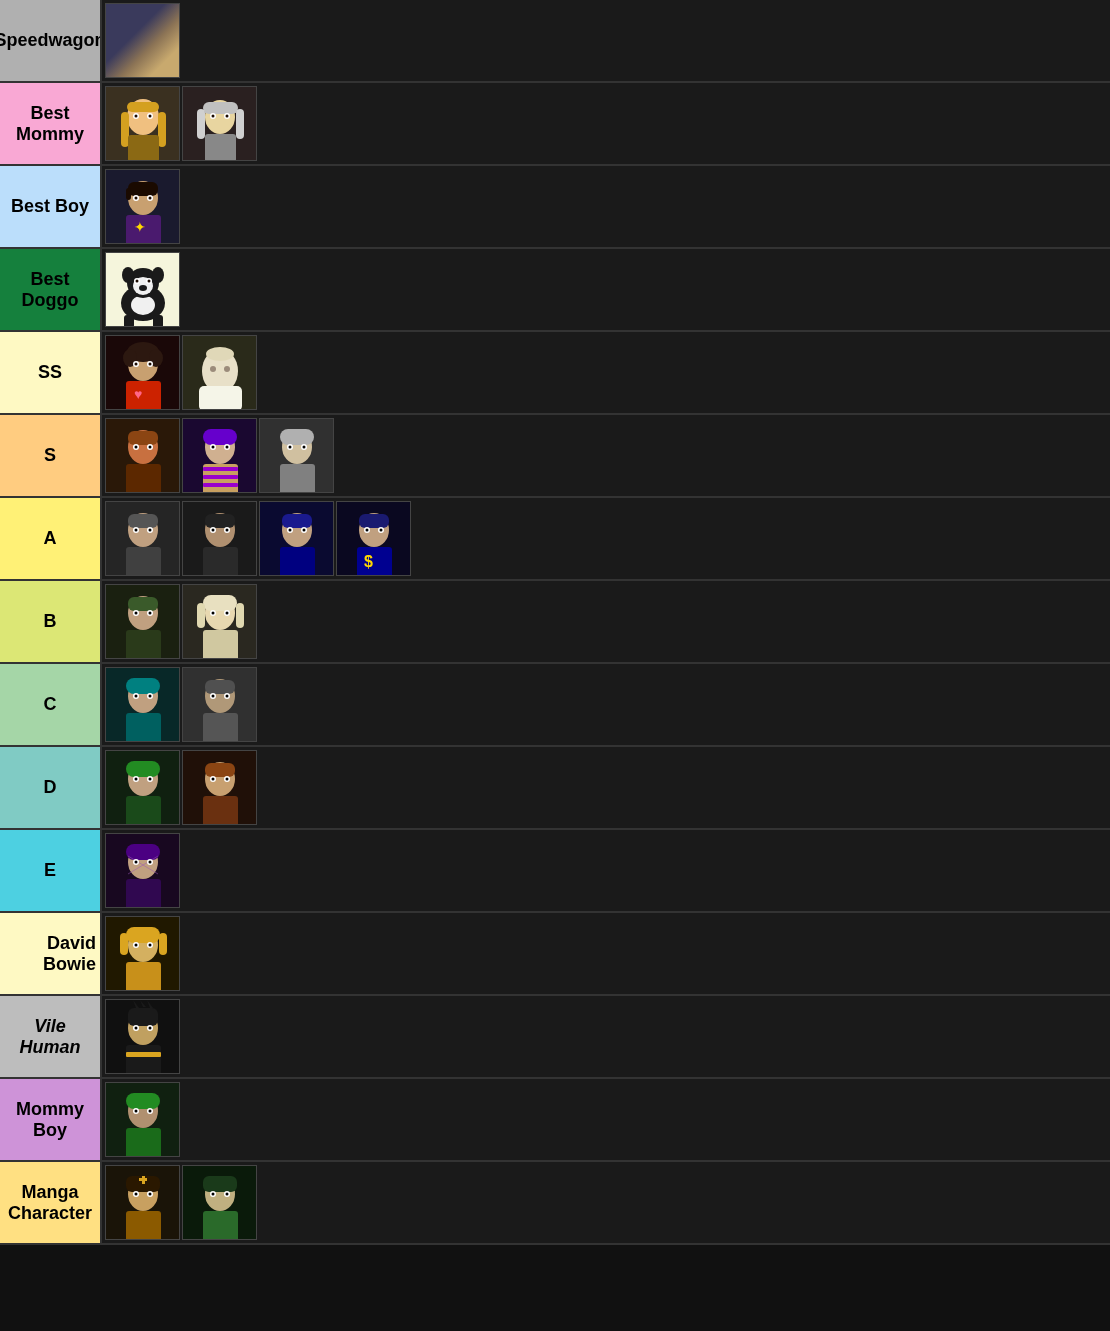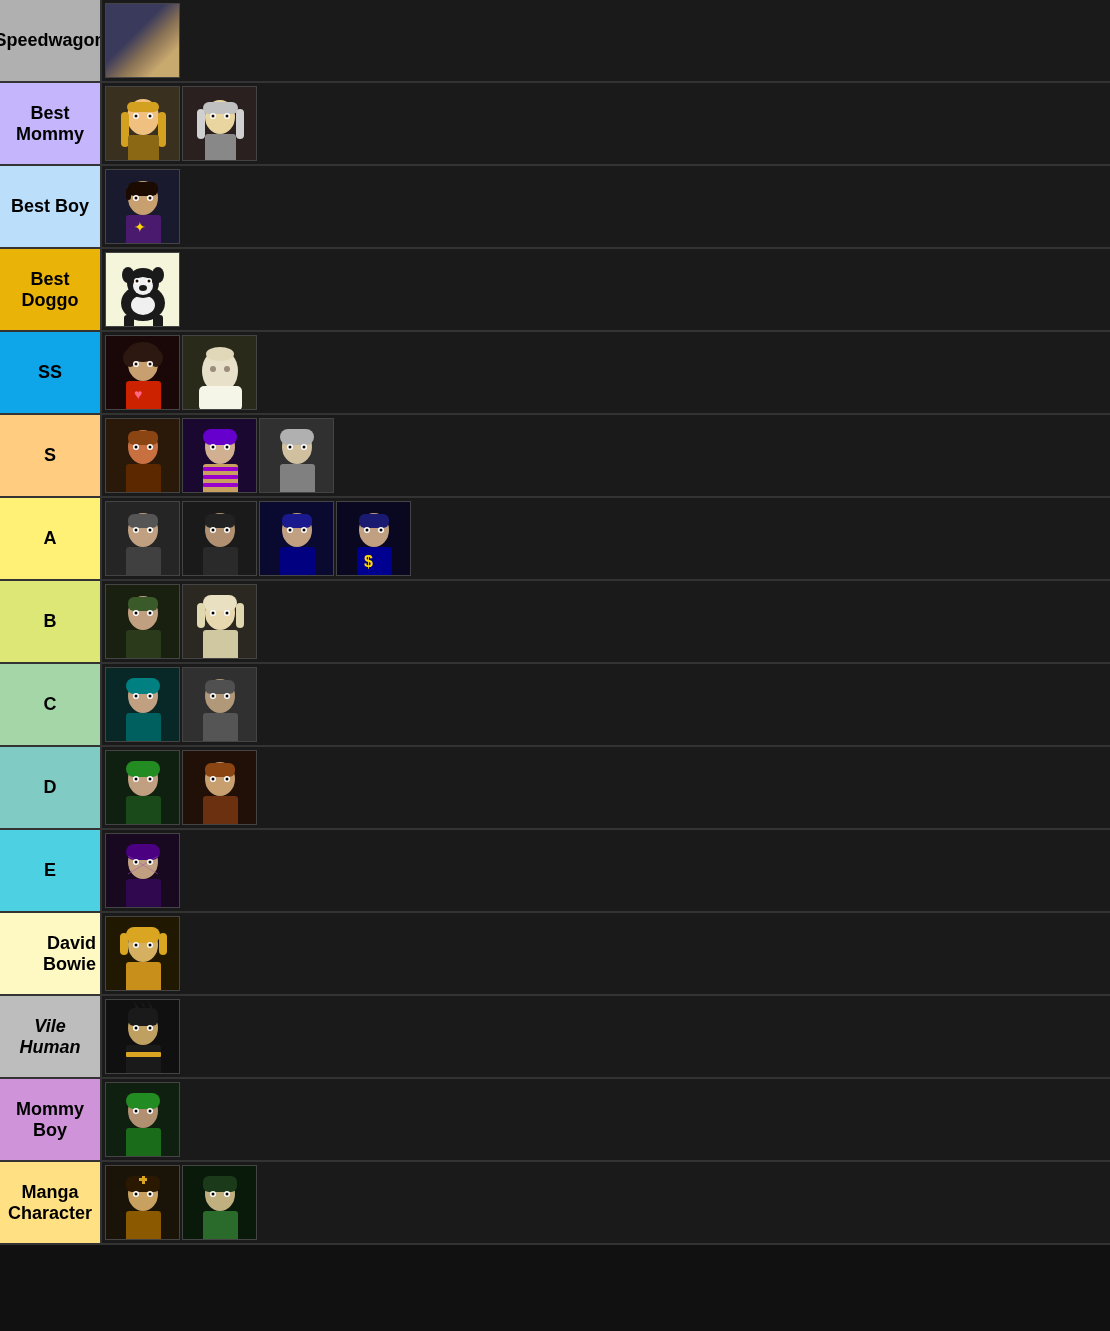--- a/index.html
+++ b/index.html
@@ -99,21 +99,21 @@
           <polygon points="27,35 37,42 37,65 22,65 22,35" fill="#1a2a3a"></polygon>
           <polygon points="47,35 37,42 37,65 52,65 52,35" fill="#1a2a3a"></polygon>
 
           <polygon points="37,38 33,45 37,70 41,45" fill="#cc2200"></polygon>
         </svg>
       </div>
     </div>
   </div>
 
   <div class="tier-row">
-    <div class="tier-label" style="background:#c4b5fd;">Best Mommy</div>
+    <div class="tier-label" style="background:#f9a8d4;">Best Mommy</div>
     <div class="tier-content">
       <div class="char-block">
         <svg width="75" height="75" viewBox="0 0 75 75">
           <rect width="75" height="75" fill="#3a3020"></rect>
           <ellipse cx="37" cy="30" rx="16" ry="18" fill="#f0c080"></ellipse>
           <rect x="21" y="15" width="32" height="10" fill="#d4a020" rx="5"></rect>
 
           <rect x="15" y="25" width="8" height="35" fill="#d4a020" rx="4"></rect>
           <rect x="52" y="25" width="8" height="35" fill="#d4a020" rx="4"></rect>
           <ellipse cx="30" cy="29" rx="3" ry="3" fill="#fff"></ellipse>
@@ -158,21 +158,21 @@
 
           <rect x="20" y="45" width="35" height="30" fill="#4a1a6e" rx="3"></rect>
 
           <text x="28" y="62" fill="#ffd700" font-size="14">✦</text>
         </svg>
       </div>
     </div>
   </div>
 
   <div class="tier-row">
-    <div class="tier-label" style="background:#eab308;">Best Doggo</div>
+    <div class="tier-label" style="background:#15803d;">Best Doggo</div>
     <div class="tier-content">
       <div class="char-block">
         <svg width="75" height="75" viewBox="0 0 75 75">
           <rect width="75" height="75" fill="#f5f5dc"></rect>
 
           <ellipse cx="37" cy="50" rx="22" ry="18" fill="#1a1a1a"></ellipse>
 
           <ellipse cx="37" cy="52" rx="12" ry="10" fill="#f0f0f0"></ellipse>
 
           <ellipse cx="37" cy="30" rx="16" ry="15" fill="#1a1a1a"></ellipse>
@@ -190,21 +190,21 @@
           <ellipse cx="37" cy="35" rx="4" ry="3" fill="#1a1a1a"></ellipse>
 
           <rect x="18" y="62" width="10" height="13" fill="#1a1a1a" rx="3"></rect>
           <rect x="47" y="62" width="10" height="13" fill="#1a1a1a" rx="3"></rect>
         </svg>
       </div>
     </div>
   </div>
 
   <div class="tier-row">
-    <div class="tier-label" style="background:#0ea5e9;">SS</div>
+    <div class="tier-label" style="background:#fef9c3;">SS</div>
     <div class="tier-content">
       <div class="char-block">
         <svg width="75" height="75" viewBox="0 0 75 75">
           <rect width="75" height="75" fill="#1a0808"></rect>
           <ellipse cx="37" cy="28" rx="15" ry="17" fill="#c8a070"></ellipse>
 
           <ellipse cx="37" cy="16" rx="16" ry="10" fill="#2c1810"></ellipse>
           <ellipse cx="24" cy="22" rx="7" ry="9" fill="#2c1810"></ellipse>
           <ellipse cx="50" cy="22" rx="7" ry="9" fill="#2c1810"></ellipse>
           <ellipse cx="30" cy="28" rx="3" ry="3" fill="#fff"></ellipse>

